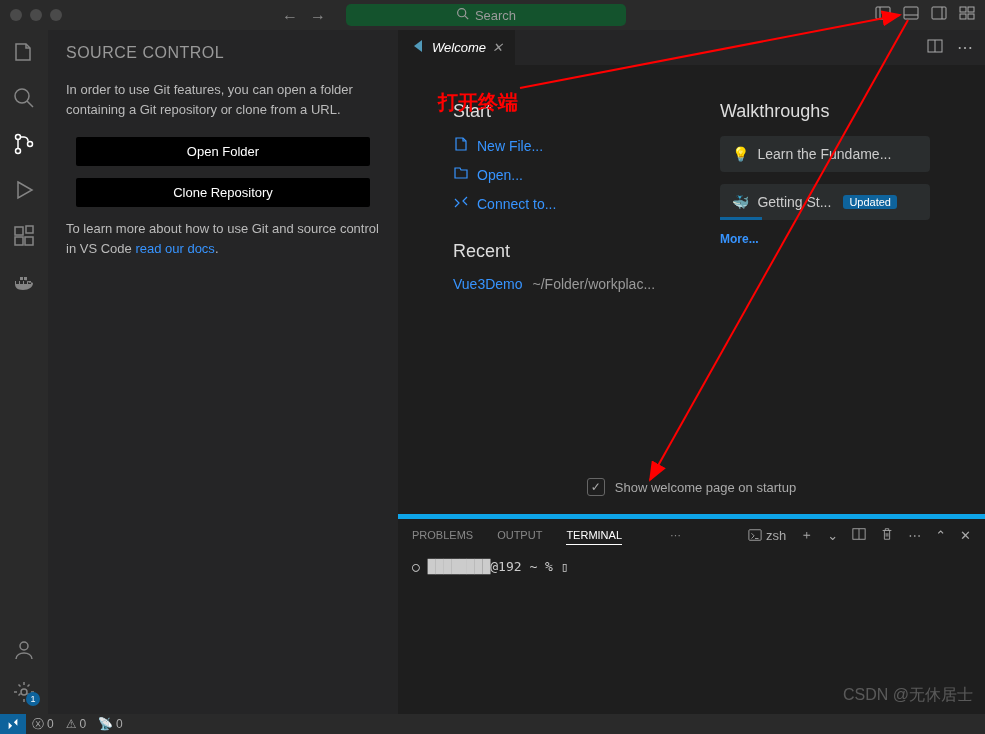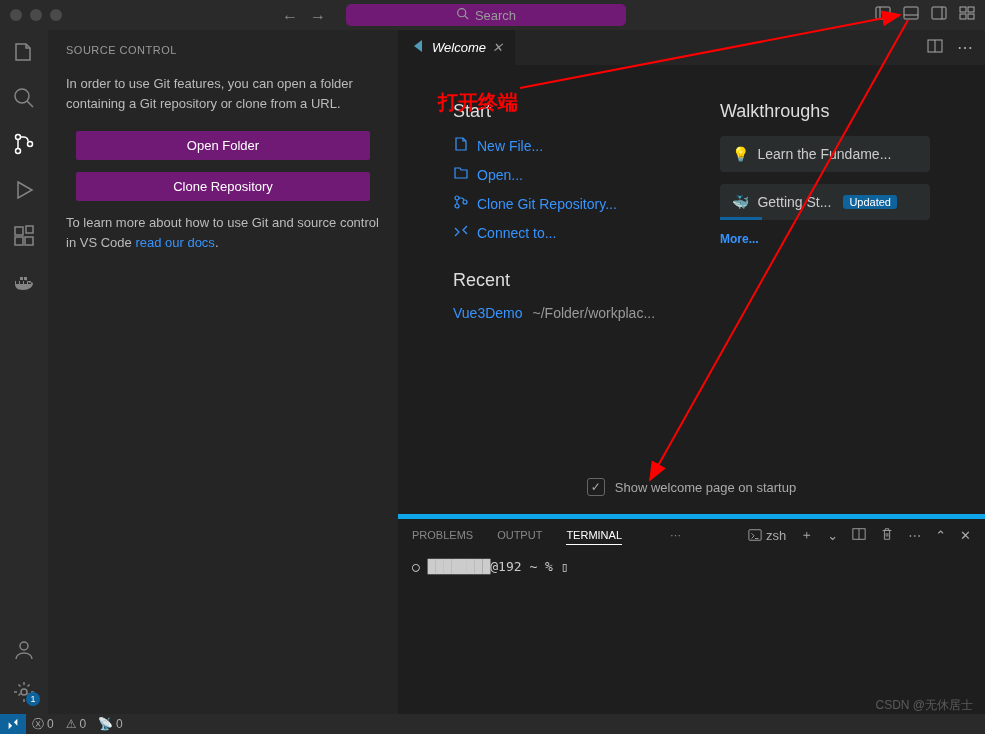--- a/index.html
+++ b/index.html
@@ -1,33 +1,33 @@
 <!DOCTYPE html>
 <html><head>
 <meta charset="utf-8">
 <style>
 * { margin: 0; padding: 0; box-sizing: border-box; font-family: -apple-system, BlinkMacSystemFont, "Segoe UI", sans-serif; }
 body { background: #1e1e1e; color: #cccccc; width: 985px; height: 734px; overflow: hidden; position: relative; }
 .titlebar { height: 30px; background: #2a2a2a; display: flex; align-items: center; padding: 0 10px; }
 .traffic { display: flex; gap: 8px; }
 .dot { width: 12px; height: 12px; border-radius: 50%; background: #4a4a4a; }
 .nav-arrows { display: flex; gap: 12px; margin-left: 220px; color: #888; }
-.search-box { margin-left: 20px; flex: 0 0 280px; height: 22px; background: #701a75; border-radius: 5px; display: flex; align-items: center; justify-content: center; color: #9a9a9a; font-size: 13px; gap: 6px; }
+.search-box { margin-left: 20px; flex: 0 0 280px; height: 22px; background: #14532d; border-radius: 5px; display: flex; align-items: center; justify-content: center; color: #9a9a9a; font-size: 13px; gap: 6px; }
 .title-icons { margin-left: auto; display: flex; gap: 12px; color: #aaa; }
 .title-icons svg { width: 16px; height: 16px; }
 .main { display: flex; height: calc(100% - 50px); }
 .activitybar { width: 48px; background: #2a2a2a; display: flex; flex-direction: column; align-items: center; padding-top: 10px; gap: 22px; }
 .activitybar .bottom { margin-top: auto; margin-bottom: 10px; display: flex; flex-direction: column; gap: 18px; align-items: center; }
 .act-icon { width: 24px; height: 24px; color: #858585; display: flex; align-items: center; justify-content: center; cursor: pointer; }
 .act-icon.active { color: #fff; }
 .sidebar { width: 350px; background: #252526; padding: 14px 18px; }
-.sidebar-title { font-size: 11px; color: #999; letter-spacing: 0.5px; margin-bottom: 18px; }
+.sidebar-title { font-size: 16px; color: #999; letter-spacing: 0.5px; margin-bottom: 18px; }
 .sidebar-text { font-size: 13px; color: #bbb; line-height: 1.5; margin-bottom: 18px; }
 .sidebar-link { color: #3794ff; cursor: pointer; }
-.btn { width: 100%; background: #701a75; color: #fff; border: none; padding: 7px; font-size: 13px; border-radius: 2px; margin-bottom: 12px; cursor: pointer; }
+.btn { width: 100%; background: #000000; color: #fff; border: none; padding: 7px; font-size: 13px; border-radius: 2px; margin-bottom: 12px; cursor: pointer; }
 .btn-wrap { padding: 0 10px; }
 .editor { flex: 1; background: #1e1e1e; display: flex; flex-direction: column; }
 .tabbar { height: 35px; background: #252526; display: flex; align-items: center; }
 .tab { height: 100%; padding: 0 12px; background: #1e1e1e; display: flex; align-items: center; gap: 6px; font-size: 13px; font-style: italic; color: #fff; }
 .tab-icon { color: #519aba; }
 .tab-close { color: #999; cursor: pointer; }
 .tab-actions { margin-left: auto; padding-right: 12px; display: flex; gap: 14px; color: #aaa; }
 .welcome { flex: 1; padding: 30px 55px; display: flex; gap: 60px; position: relative; }
 .annotation { position: absolute; top: 24px; left: 40px; color: #ff0000; font-size: 20px; font-weight: bold; }
 .col-left { flex: 1; }
@@ -48,21 +48,21 @@
 .panel-tabs { height: 32px; display: flex; align-items: center; padding: 0 14px; gap: 24px; font-size: 11px; color: #888; }
 .panel-tabs .ptab { cursor: pointer; }
 .panel-tabs .ptab.active { color: #fff; border-bottom: 1px solid #fff; padding-bottom: 3px; }
 .panel-actions { margin-left: auto; display: flex; gap: 14px; align-items: center; color: #aaa; font-size: 13px; }
 .terminal-body { padding: 8px 14px; font-family: Menlo, monospace; font-size: 13px; color: #ccc; }
 .statusbar { height: 20px; background: #2a2a2a; display: flex; align-items: center; font-size: 12px; color: #aaa; }
 .status-remote { background: #0e639c; color: #fff; padding: 0 6px; height: 100%; display: flex; align-items: center; }
 .status-item { padding: 0 6px; display: flex; align-items: center; gap: 3px; }
 .gear-wrap { position: relative; }
 .badge-num { position: absolute; bottom: -2px; right: -4px; background: #0e639c; color: #fff; font-size: 9px; width: 14px; height: 14px; border-radius: 50%; display: flex; align-items: center; justify-content: center; }
-.watermark { position: absolute; bottom: 20px; right: 12px; color: rgba(200,200,200,0.35); font-size: 12px; }
+.watermark { position: absolute; bottom: 28px; right: 12px; color: rgba(200,200,200,0.35); font-size: 16px; }
 svg.arrow-overlay { position: absolute; top: 0; left: 0; pointer-events: none; }
 </style>
 </head>
 <body>
 
 <div class="titlebar">
   <div class="traffic">
     <div class="dot"></div>
     <div class="dot"></div>
     <div class="dot"></div>
@@ -199,29 +199,20 @@
                   <path d="M3 2h7l3 3v9H3z"></path>
                   <path d="M10 2v3h3"></path>
                 </svg></span>
               <span>New File...</span>
             </div>
             <div class="start-item">
               <span><svg viewBox="0 0 16 16" fill="none" stroke="currentColor" stroke-width="1.2">
                   <path d="M2 3h5l1 2h6v8H2z"></path>
                 </svg></span>
               <span>Open...</span>
-            </div>
-            <div class="start-item">
-              <span><svg viewBox="0 0 16 16" fill="none" stroke="currentColor" stroke-width="1.2">
-                  <circle cx="4" cy="4" r="2"></circle>
-                  <circle cx="4" cy="12" r="2"></circle>
-                  <circle cx="12" cy="8" r="2"></circle>
-                  <path d="M4 6v4M6 4h2a3 3 0 0 1 3 2"></path>
-                </svg></span>
-              <span>Clone Git Repository...</span>
             </div>
             <div class="start-item">
               <span><svg viewBox="0 0 16 16" fill="none" stroke="currentColor" stroke-width="1.2">
                   <path d="M2 5l4 4-4 4M14 3l-4 4 4 4"></path>
                 </svg></span>
               <span>Connect to...</span>
             </div>
           </div>
         <div class="section-title" style="margin-top:28px">Recent</div>
         <div id="recent-list">

